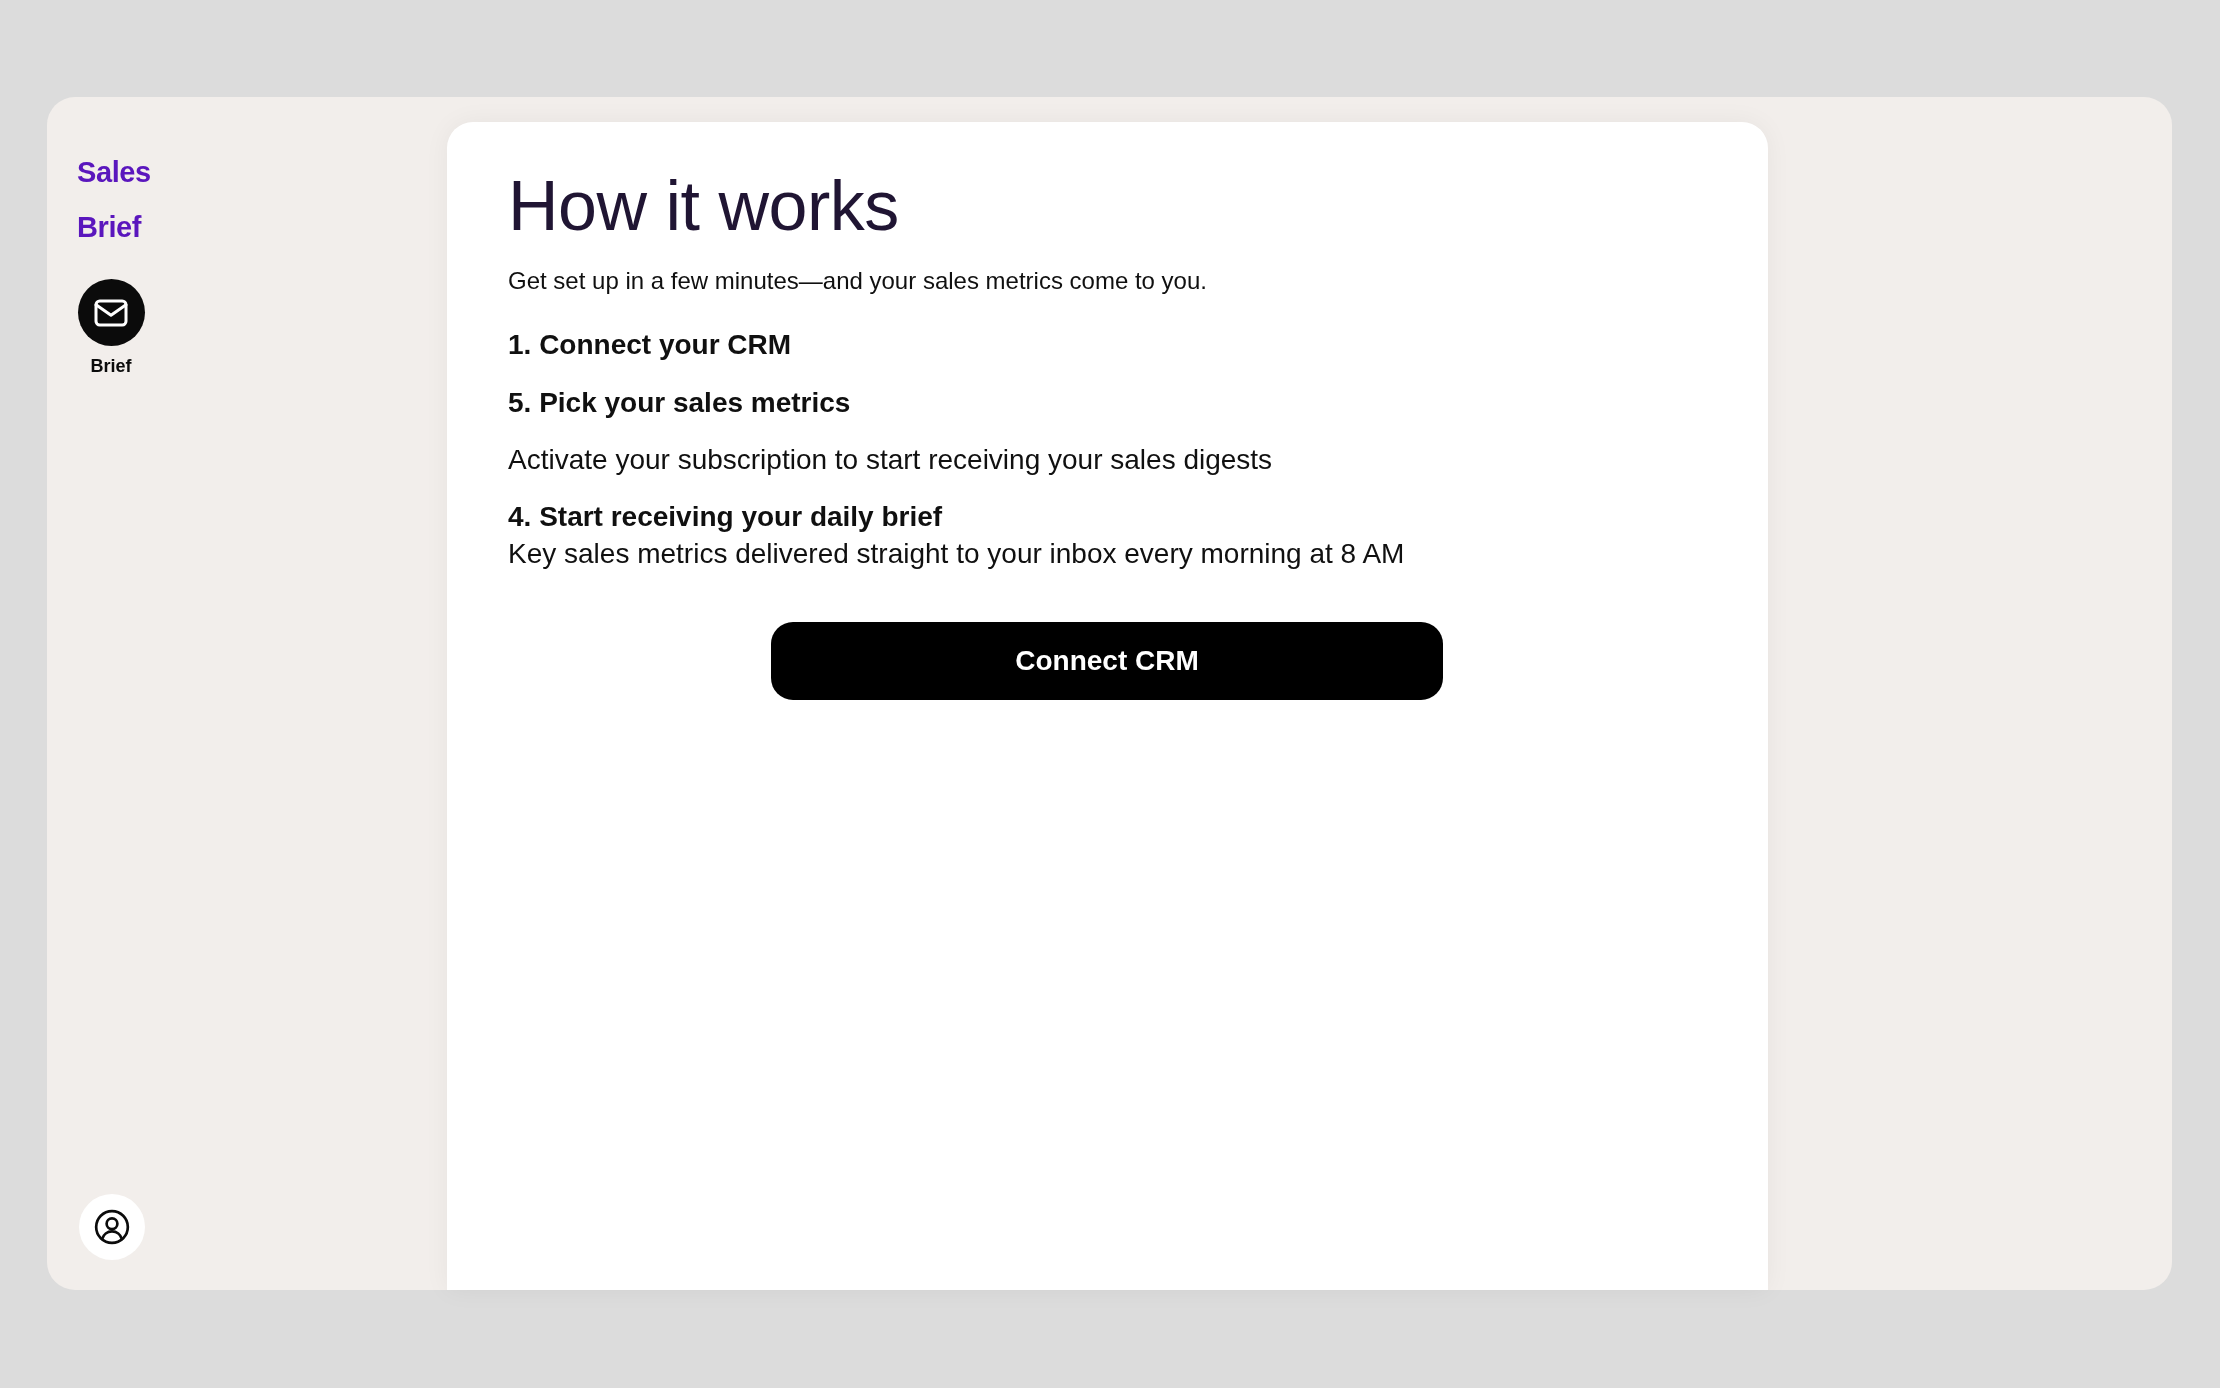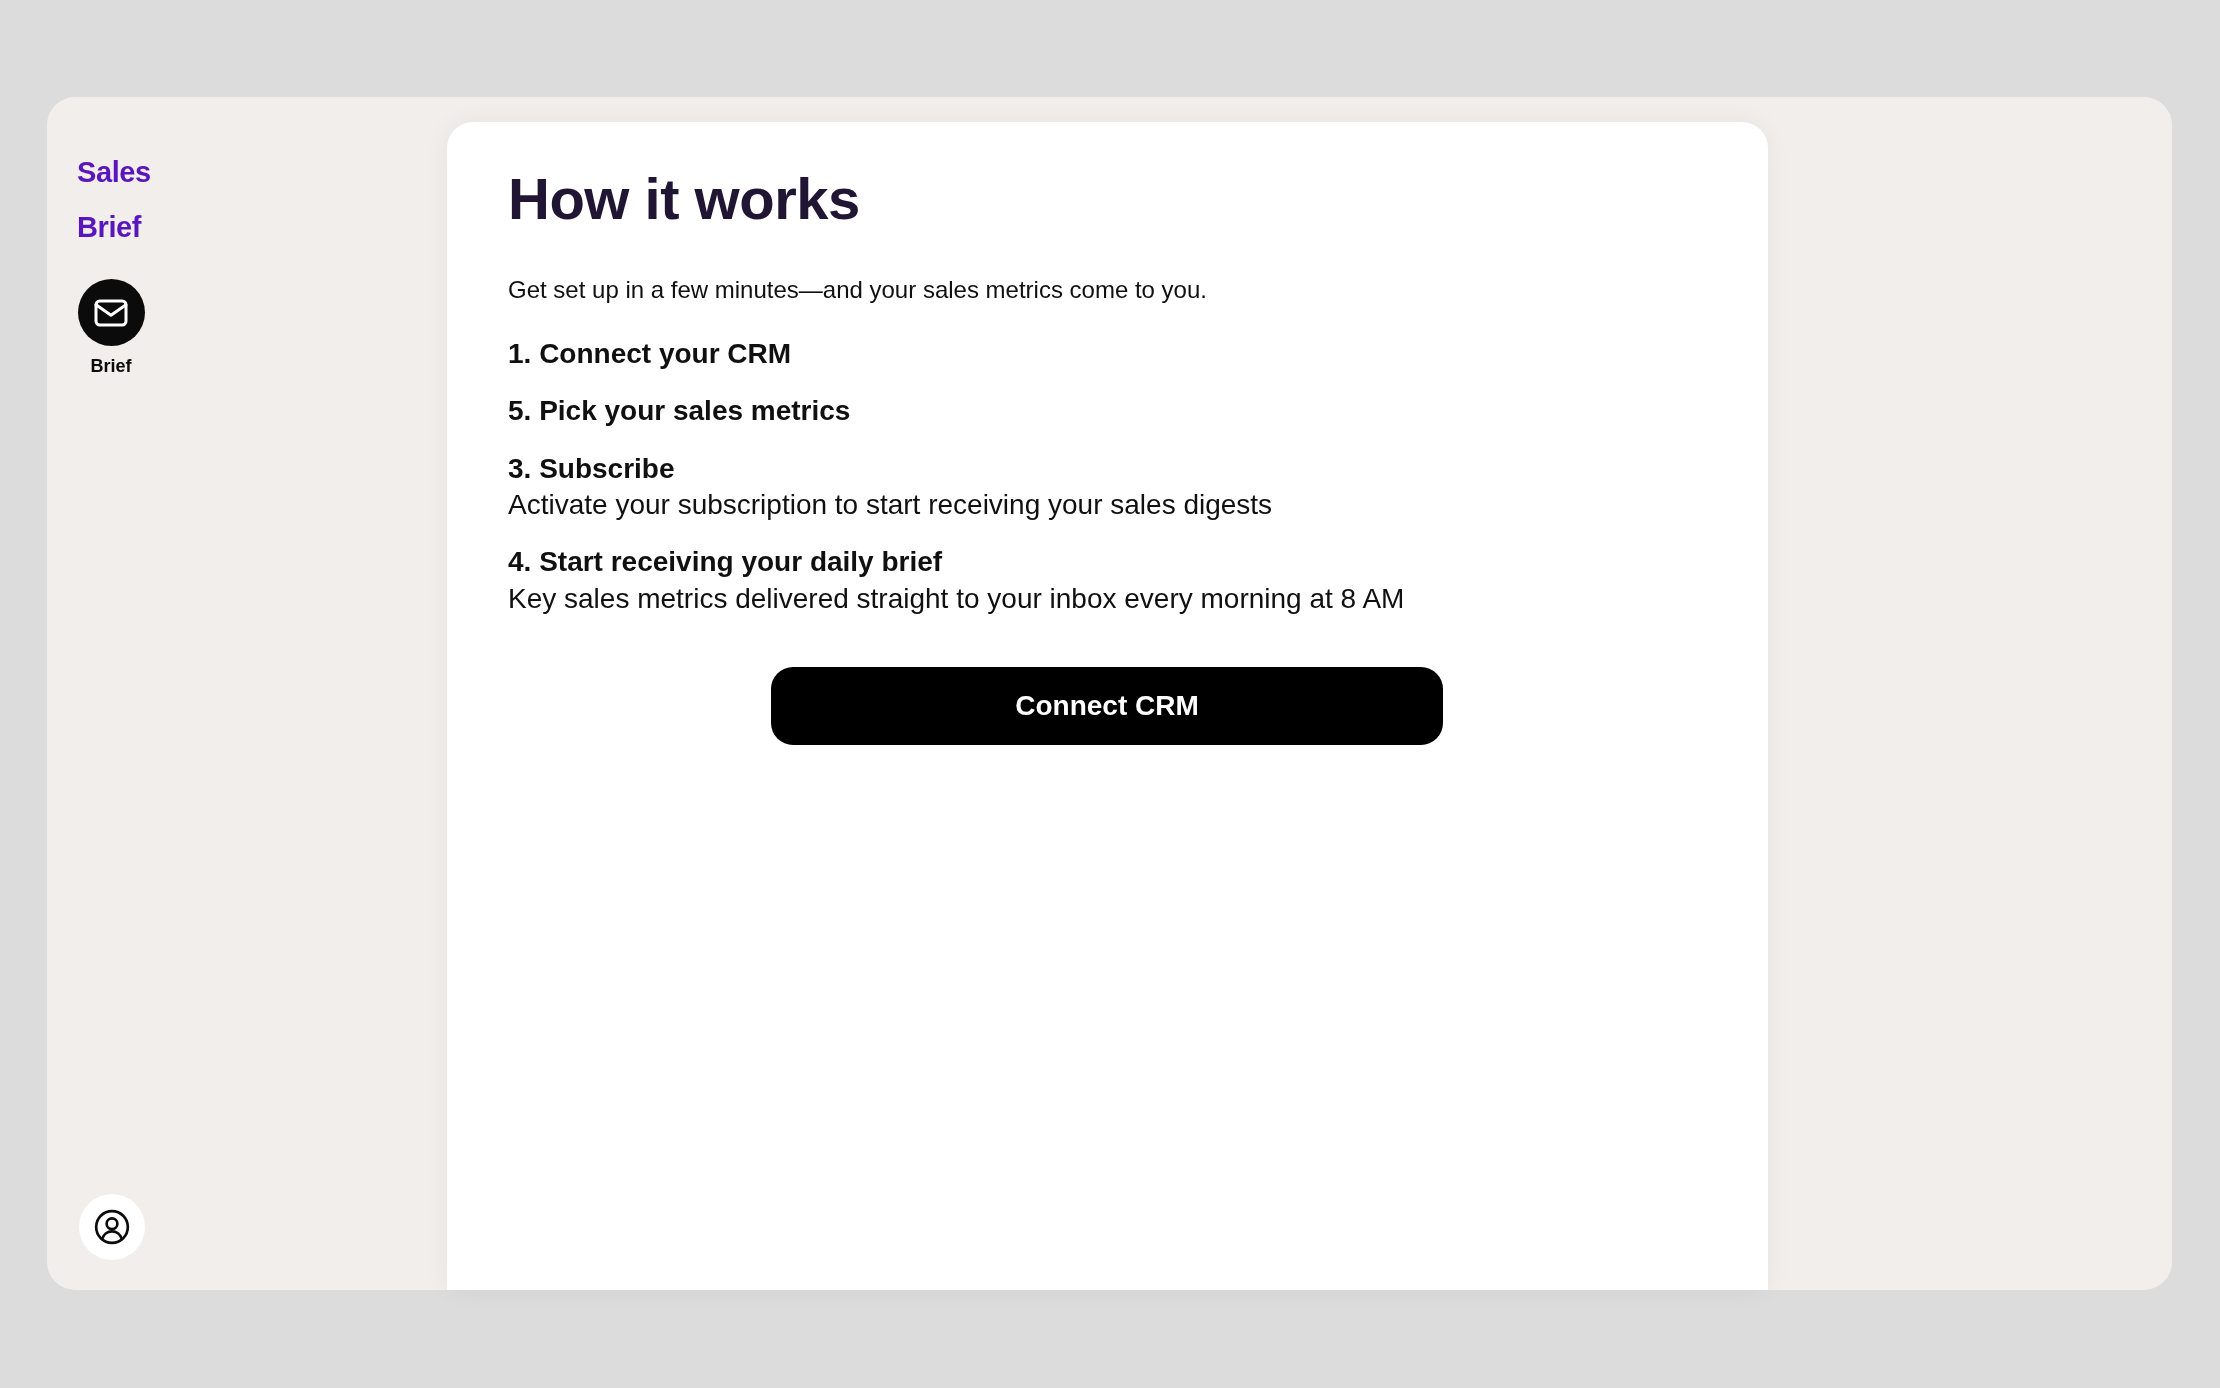--- a/index.html
+++ b/index.html
@@ -55,24 +55,24 @@
   
   .card {
     position:absolute; left:400px; top:25px; bottom:0;
     width:1321px;
     background:#ffffff;
     border-radius:26px 26px 0 0;
     padding:42px 62px 0 61px;
     box-shadow:0 0 26px rgba(0,0,0,0.05);
   }
   .page-title {
-    font-size:58px; font-weight:bold; line-height:1.2;
+    font-size:70px; font-weight:normal; line-height:1.2;
     color:#201533;
     letter-spacing:-0.5px;
-    margin-bottom:40px;
+    margin-bottom:17px;
   }
   .intro {
     font-size:24px; line-height:1.3;
     margin-bottom:31px;
   }
   .step { margin-bottom:21px; font-size:28px; line-height:1.3; }
   .step-title { font-weight:bold; }
   .cta-row { margin-top:50px; text-align:center; }
   .cta-button {
     width:672px; height:78px;
@@ -123,21 +123,20 @@
 
     <div class="step">
       <div class="step-title">1. Connect your CRM</div>
     </div>
 
     <div class="step">
       <div class="step-title">5. Pick your sales metrics</div>
     </div>
 
     <div class="step">
-      <div class="step-title">3. Subscribe</div>
       <div class="step-desc">Activate your subscription to start receiving your sales digests</div>
     </div>
 
     <div class="step">
       <div class="step-title">4. Start receiving your daily brief</div>
       <div class="step-desc">Key sales metrics delivered straight to your inbox every morning at 8 AM</div>
     </div>
 
     <div class="cta-row">
       <button class="cta-button">Connect CRM</button>

